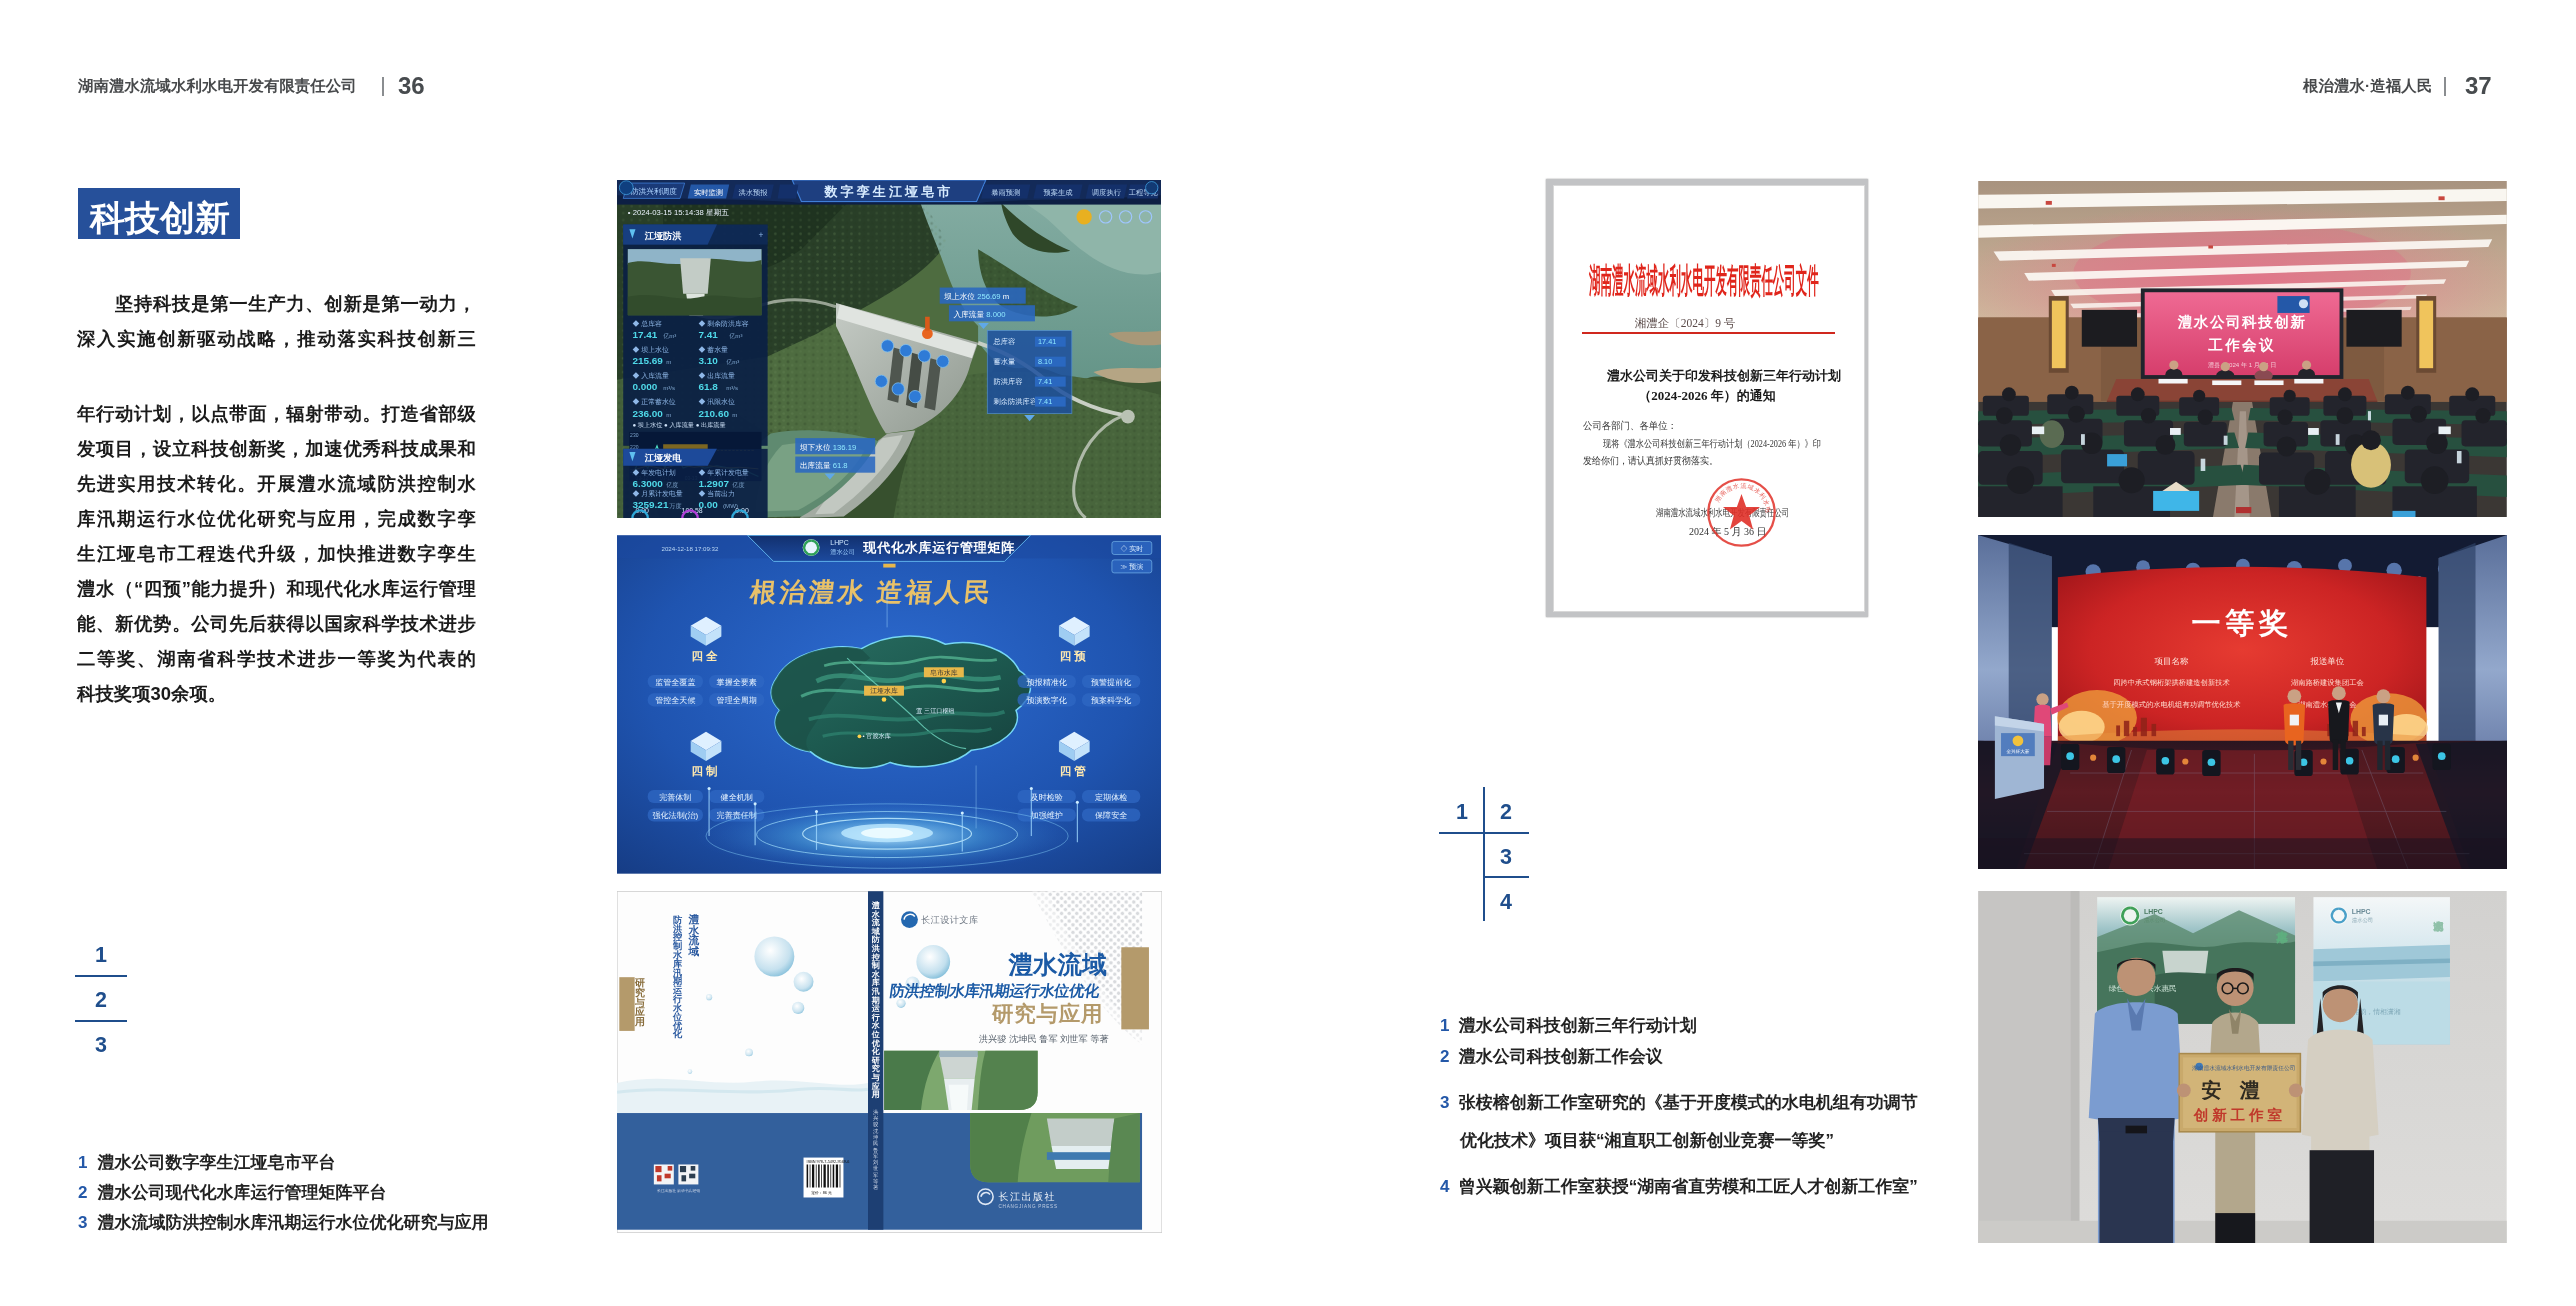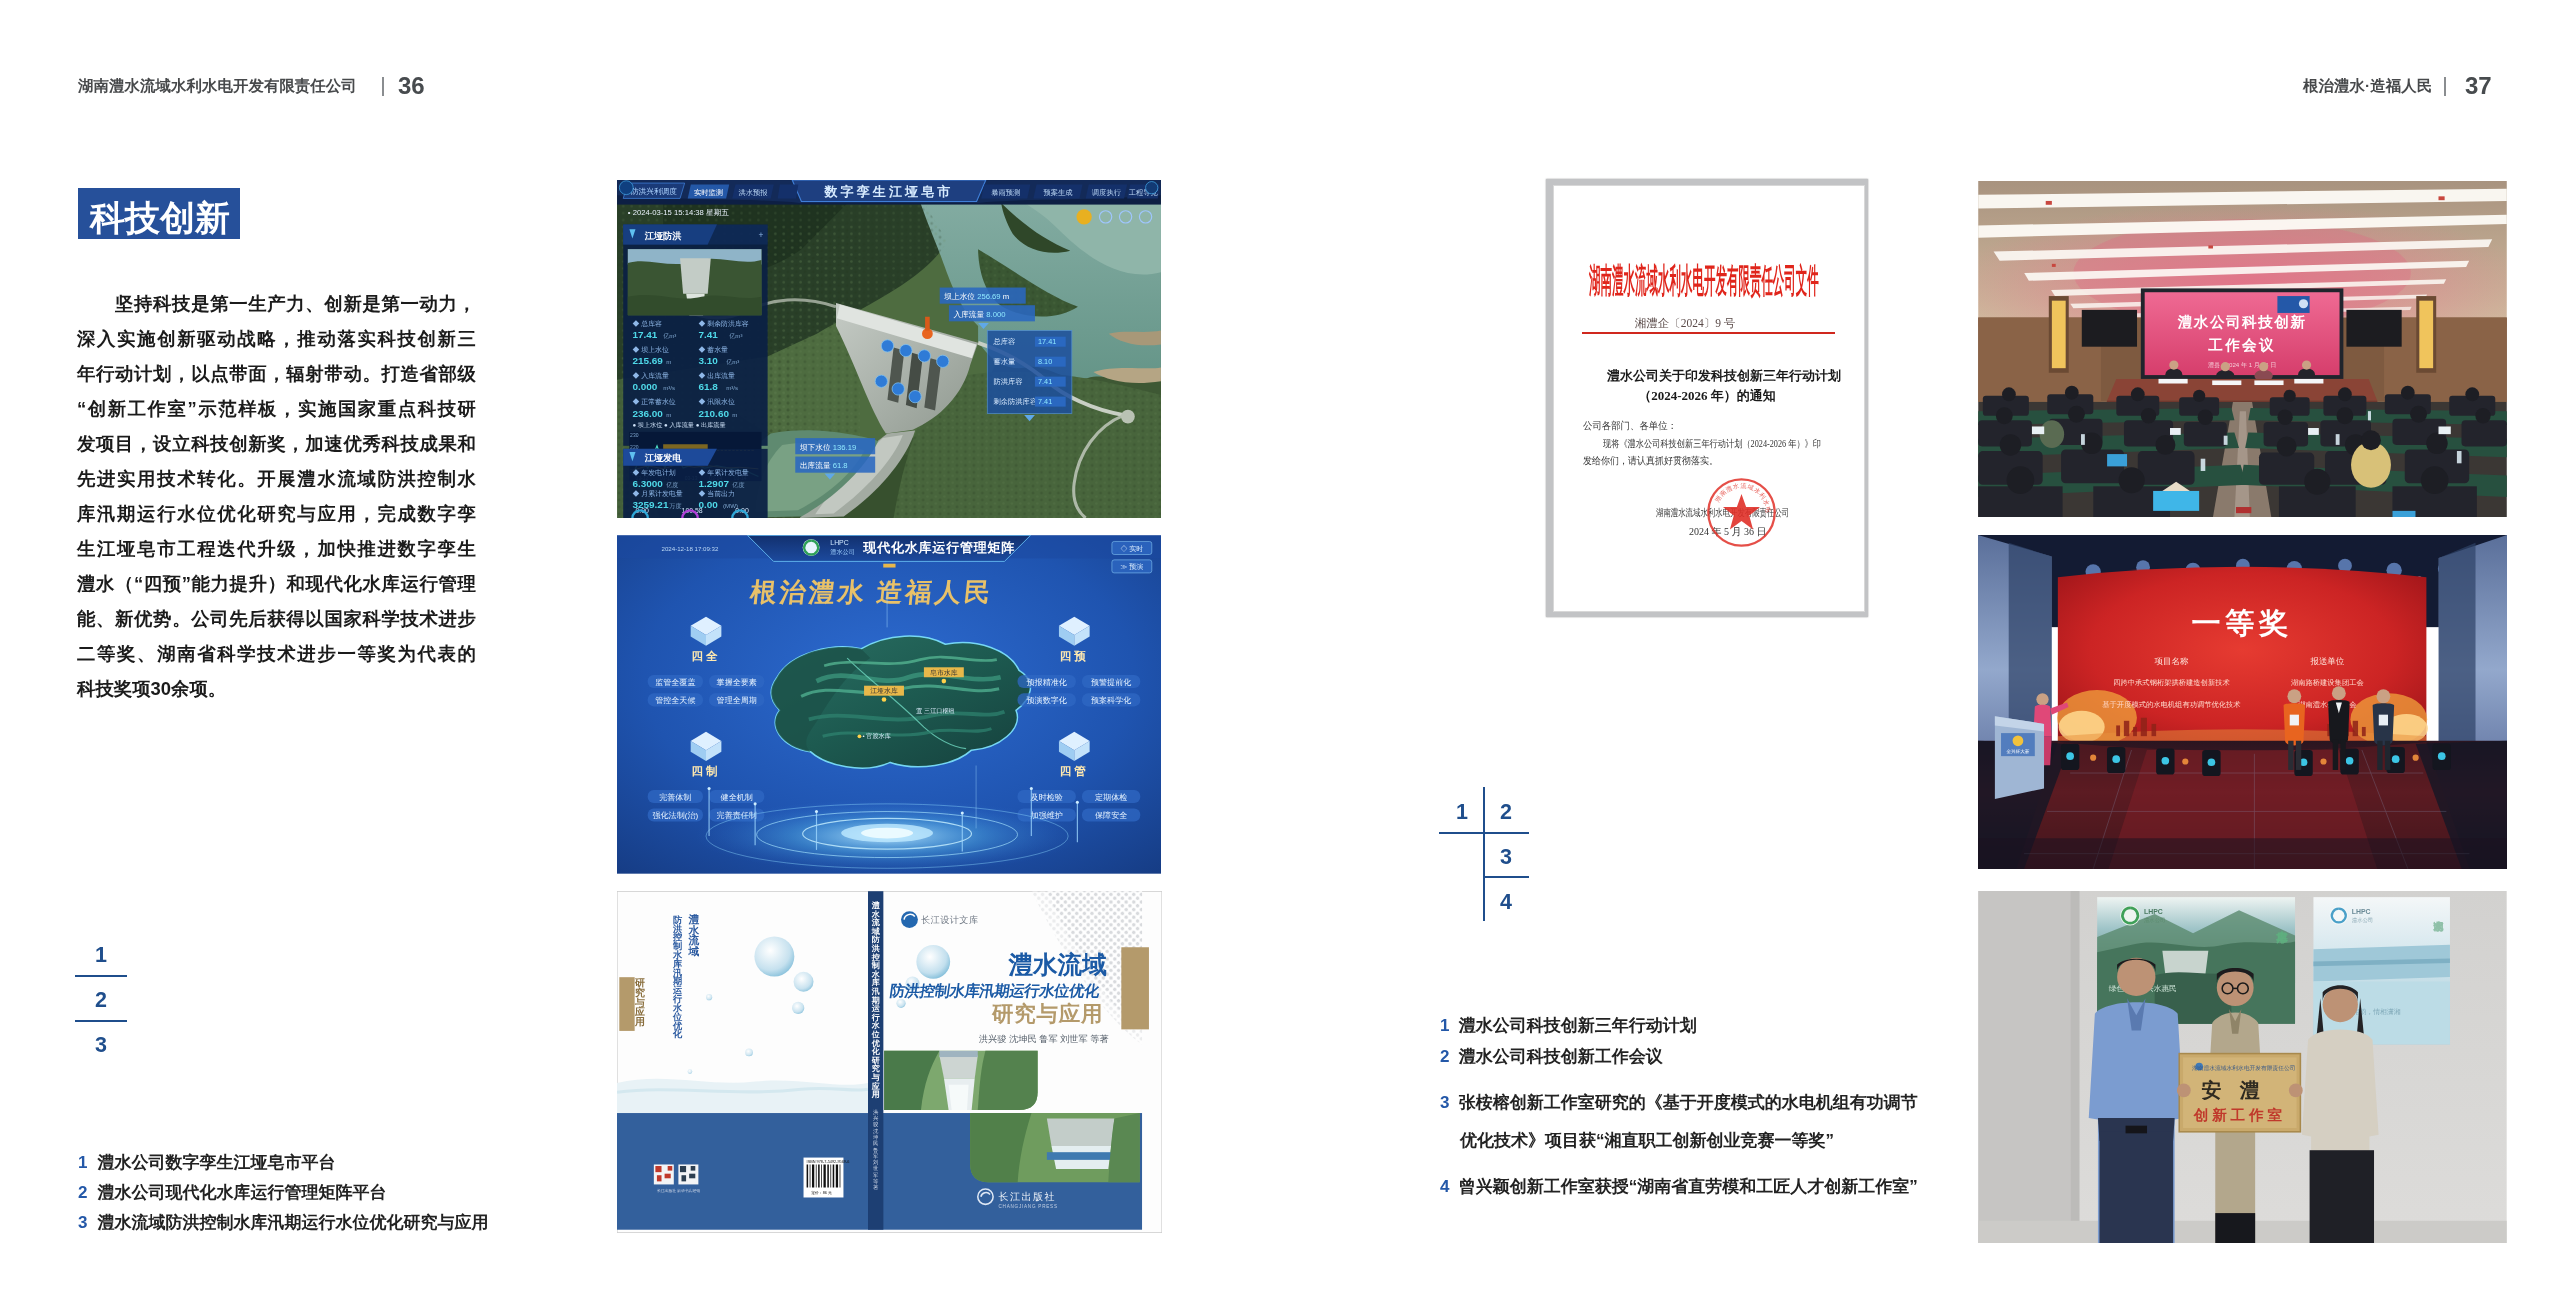--- a/index.html
+++ b/index.html
@@ -22,22 +22,21 @@
 
 <div class="abs" style="left:2465px;top:72px;font-size:24px;font-weight:bold;color:#474b4e;">37</div>
 
 <div class="abs" style="left:78px;top:188px;width:162px;height:51px;background:#26509a;"></div>
 
 <div class="abs" style="left:90px;top:195px;font-size:35px;font-weight:bold;color:#ffffff;letter-spacing:0px;">科技创新</div>
 
 <div class="abs" id="para" style="left:77px;top:286px;width:399px;font-size:18.4px;font-weight:bold;color:#1b1b1b;line-height:35px;">
   <div style="text-align:justify;text-align-last:justify;padding-left:38px;">坚持科技是第一生产力、创新是第一动力，</div>
   <div style="text-align:justify;text-align-last:justify;">深入实施创新驱动战略，推动落实科技创新三</div>
-  <div style="text-align:justify;text-align-last:justify;">年行动计划，以点带面，辐射带动。打造省部级</div>
-  <div style="text-align:justify;text-align-last:justify;">“创新工作室”示范样板，实施国家重点科技研</div>
+  <div style="text-align:justify;text-align-last:justify;margin-top:40px;">年行动计划，以点带面，辐射带动。打造省部级</div>
   <div style="text-align:justify;text-align-last:justify;">发项目，设立科技创新奖，加速优秀科技成果和</div>
   <div style="text-align:justify;text-align-last:justify;">先进实用技术转化。开展澧水流域防洪控制水</div>
   <div style="text-align:justify;text-align-last:justify;">库汛期运行水位优化研究与应用，完成数字孪</div>
   <div style="text-align:justify;text-align-last:justify;">生江垭皂市工程迭代升级，加快推进数字孪生</div>
   <div style="text-align:justify;text-align-last:justify;">澧水（“四预”能力提升）和现代化水库运行管理</div>
   <div style="text-align:justify;text-align-last:justify;">能、新优势。公司先后获得以国家科学技术进步</div>
   <div style="text-align:justify;text-align-last:justify;">二等奖、湖南省科学技术进步一等奖为代表的</div>
   <div>科技奖项30余项。</div>
 </div>
 

